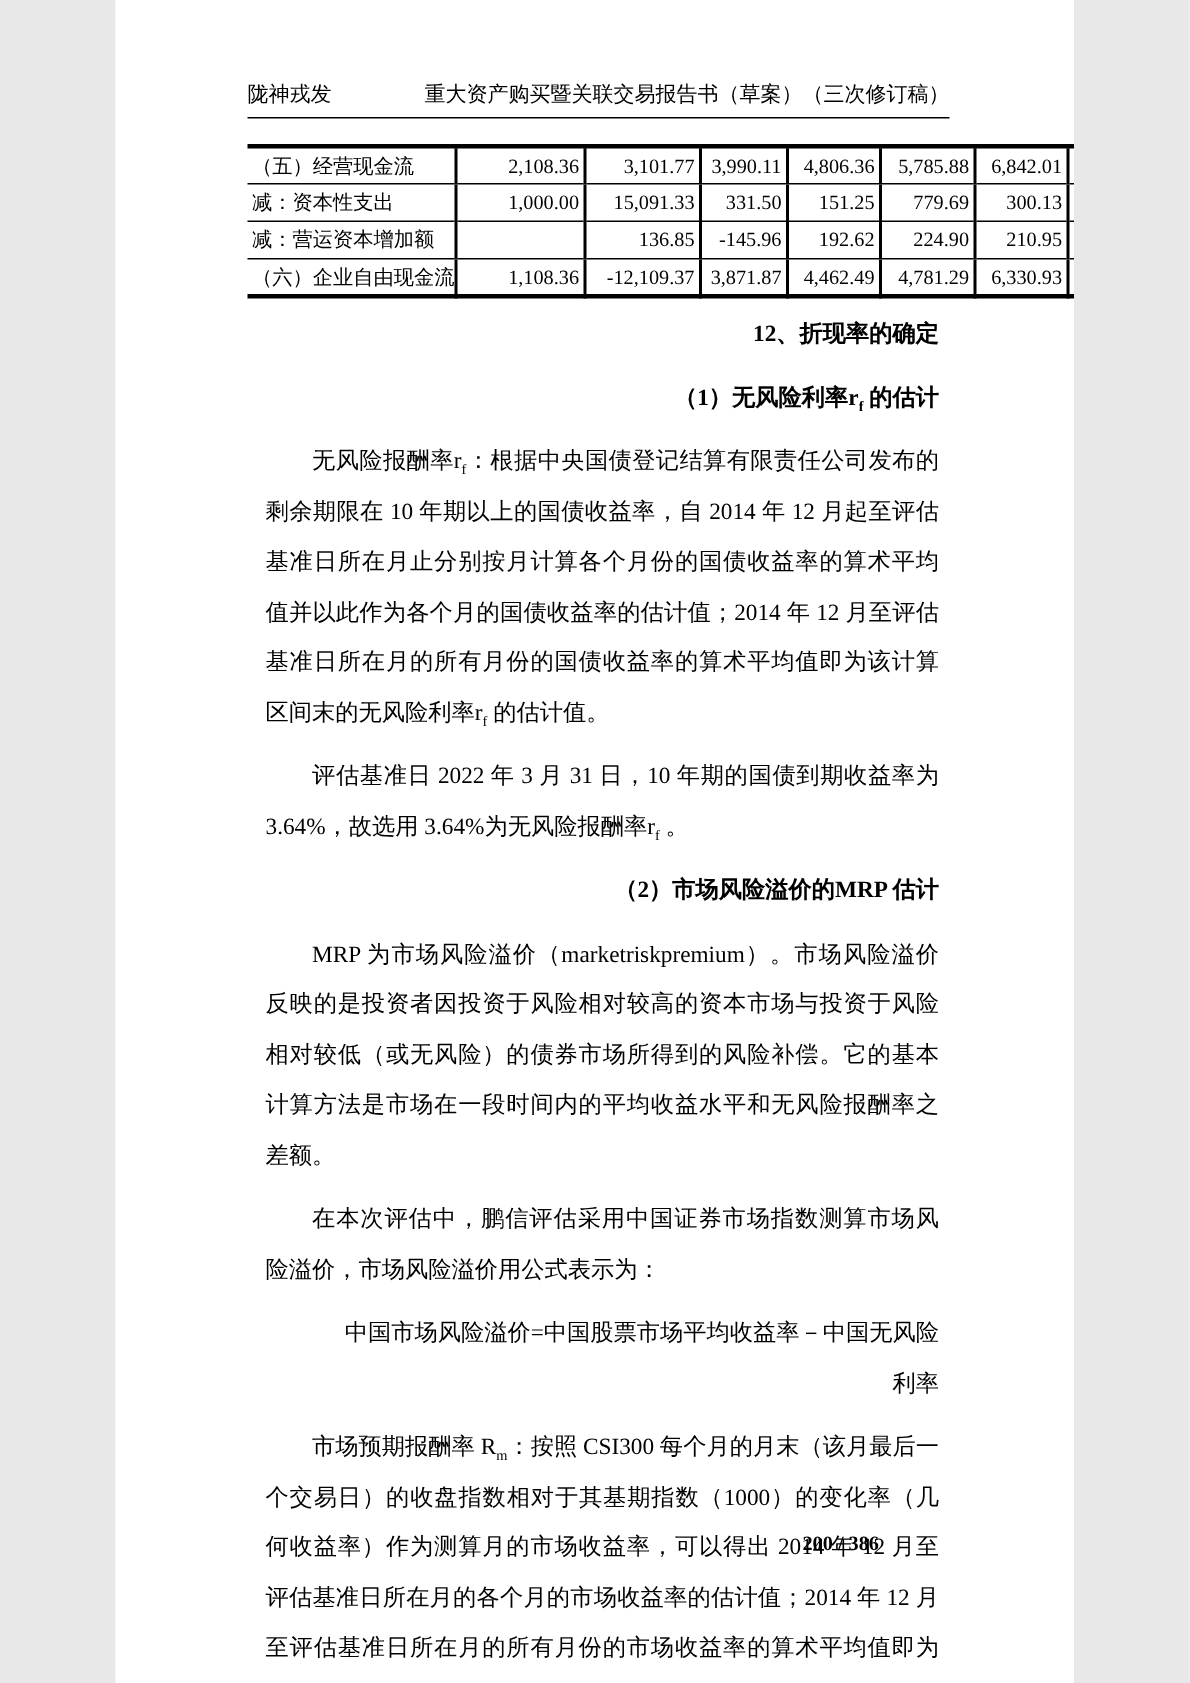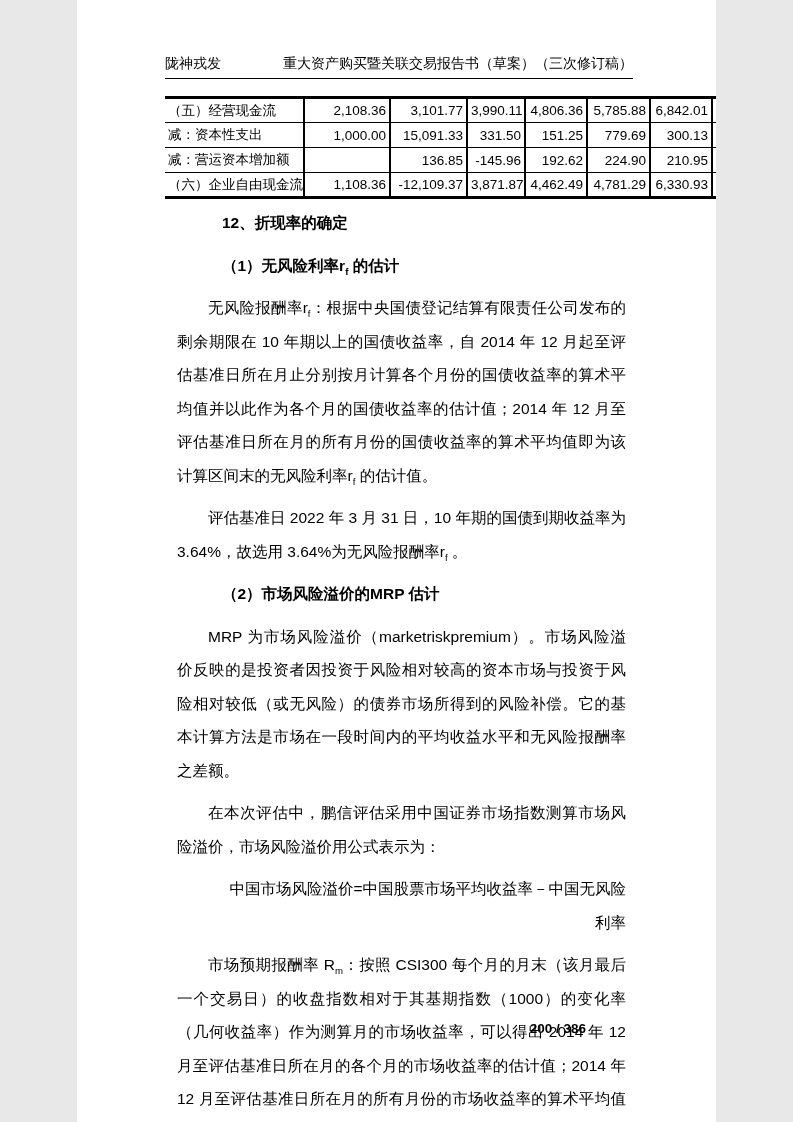--- a/index.html
+++ b/index.html
@@ -3,21 +3,21 @@
 <meta charset="utf-8">
 <style>
   * { margin:0; padding:0; box-sizing:border-box; }
   html,body { background:#e8e8e8; }
   .page {
     position:relative;
     width:639px; height:1122px;
     margin:0 auto;
     background:#ffffff;
     color:#000;
-    font-family:Liberation Sans, sans-serif;
+    font-family:Liberation Serif, serif;
     overflow:hidden;
   }
   .header {
     position:absolute; left:88px; right:83px; top:54px;
     display:flex; justify-content:space-between; align-items:flex-end;
     border-bottom:1.5px solid #000;
     padding-bottom:5px;
     font-size:14px; line-height:19px;
     white-space:nowrap;
   }
@@ -40,21 +40,21 @@
   }
   .fin-table td.label { border-left:none; text-align:left; }
   .fin-table tr:first-child td { border-top:none; }
   .content {
     position:absolute; left:100px; right:90px; top:206px;
     font-size:15.5px; line-height:33.5px;
     text-align:justify;
   }
   .content p { margin-top:9px; }
   .content p:first-child { margin-top:0; }
-  .content .heading { font-weight:bold; text-indent:45px; text-align:left; }
+  .content .heading { font-weight:bold; text-indent:45px; text-align:right; }
   .content .para { text-indent:31px; }
   .content .formula { text-indent:41px; text-align:right; }
   .content sub { font-size:0.62em; line-height:0; }
   .footer {
     position:absolute; right:130px; top:1021px;
     font-weight:bold; font-size:13.5px;
   }
 </style>
 </head>
 <body>

